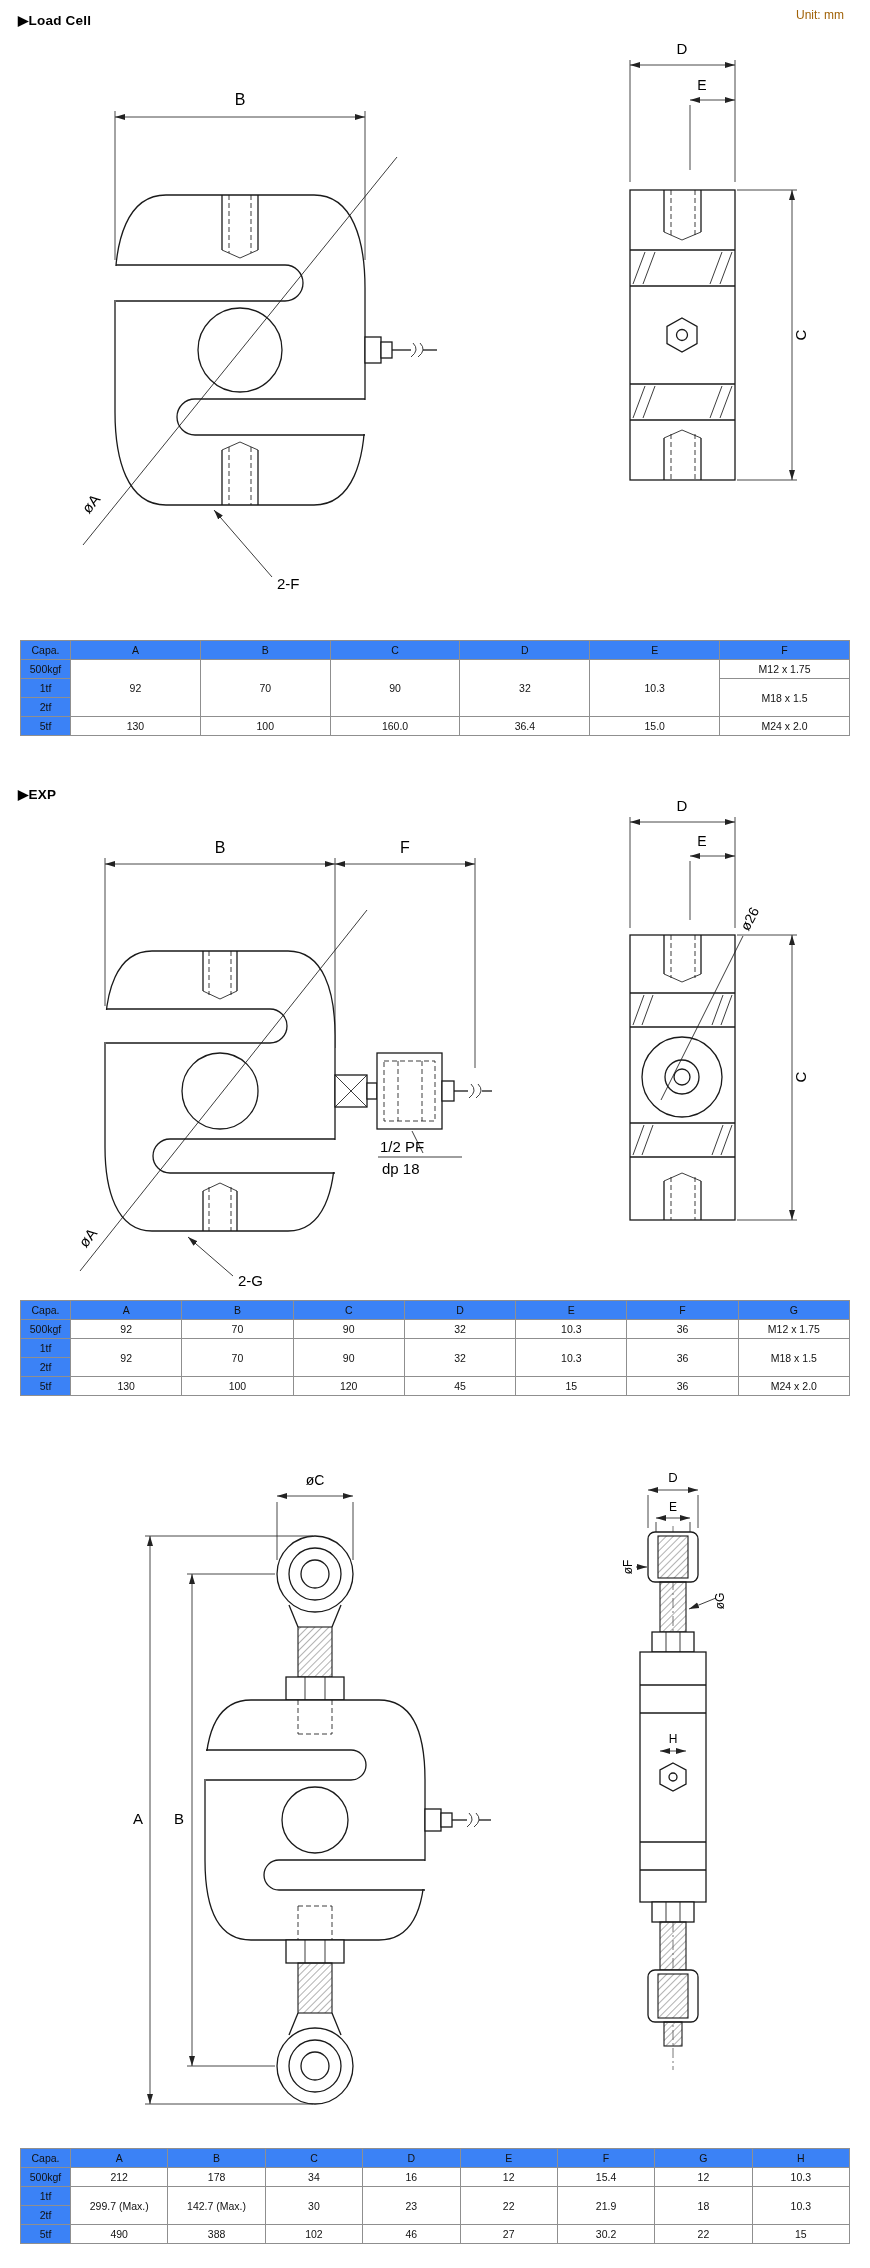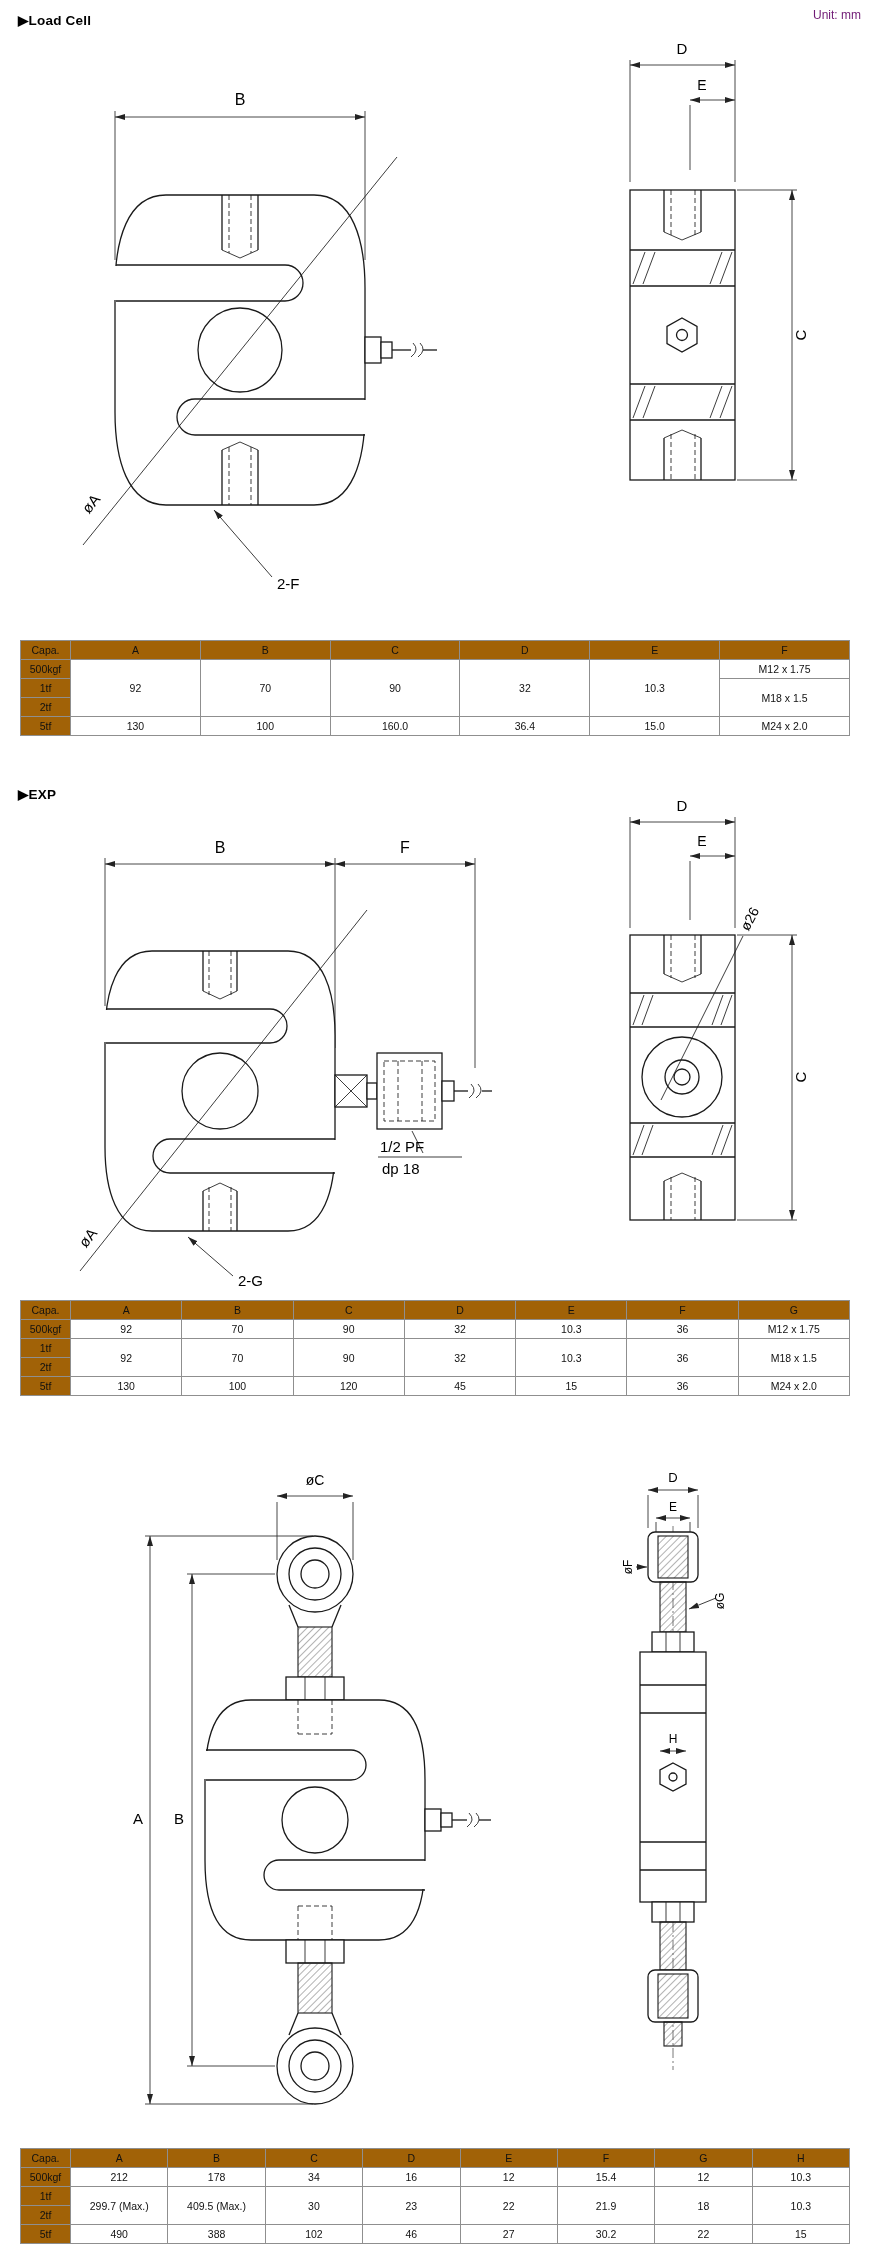--- a/index.html
+++ b/index.html
@@ -1,26 +1,26 @@
 <!DOCTYPE html>
 <html><head>
 <meta charset="utf-8">
 <style>
   * { margin:0; padding:0; box-sizing:border-box; }
   html,body { background:#fff; }
   .page { position:relative; width:870px; height:2268px; background:#fff;
           font-family:"Liberation Sans", sans-serif; overflow:hidden; margin:0 auto; }
   .abs { position:absolute; }
   .sec-title { position:absolute; left:18px; font-size:13.5px; font-weight:600; color:#000; letter-spacing:0.2px; }
-  .unit { position:absolute; top:8px; right:9px; font-size:12px; color:#701a75; }
+  .unit { position:absolute; top:8px; right:26px; font-size:12px; color:#a16207; }
   .table-wrap { position:absolute; left:20px; width:830px; }
   table.spec { width:100%; border-collapse:collapse; table-layout:fixed; font-size:10.5px; color:#111; }
   .spec th, .spec td { border:1px solid #8f8f8f; text-align:center; vertical-align:middle;
                        padding:1px 2px; height:19px; font-weight:400; background:#fff; }
-  .spec thead th, .spec th.capa { background:#a16207; }
+  .spec thead th, .spec th.capa { background:#3b82f6; }
   svg text { font-family:"Liberation Sans", sans-serif; fill:#000; }
   .ol    { stroke:#1a1a1a; stroke-width:1.3; fill:none; }
   .olw   { stroke:#1a1a1a; stroke-width:1.3; fill:#fff; }
   .thin  { stroke:#1a1a1a; stroke-width:0.85; fill:none; }
   .dim   { stroke:#333; stroke-width:0.9; fill:none; }
   .dash  { stroke:#1a1a1a; stroke-width:0.85; fill:none; stroke-dasharray:5 3; }
   .dashdot { stroke:#555; stroke-width:0.8; fill:none; stroke-dasharray:10 3 2 3; }
   .erase { fill:#fff; stroke:none; }
   .hatchrect { stroke:#1a1a1a; stroke-width:1.1; fill:url(#hatch); }
 </style>
@@ -474,21 +474,21 @@
           <td>34</td>
           <td>16</td>
           <td>12</td>
           <td>15.4</td>
           <td>12</td>
           <td>10.3</td>
         </tr>
         <tr>
           <th class="capa">1tf</th>
           <td rowspan="2">299.7 (Max.)</td>
-          <td rowspan="2">409.5 (Max.)</td>
+          <td rowspan="2">142.7 (Max.)</td>
           <td rowspan="2">30</td>
           <td rowspan="2">23</td>
           <td rowspan="2">22</td>
           <td rowspan="2">21.9</td>
           <td rowspan="2">18</td>
           <td rowspan="2">10.3</td>
         </tr>
         <tr>
           <th class="capa">2tf</th>
         </tr>

